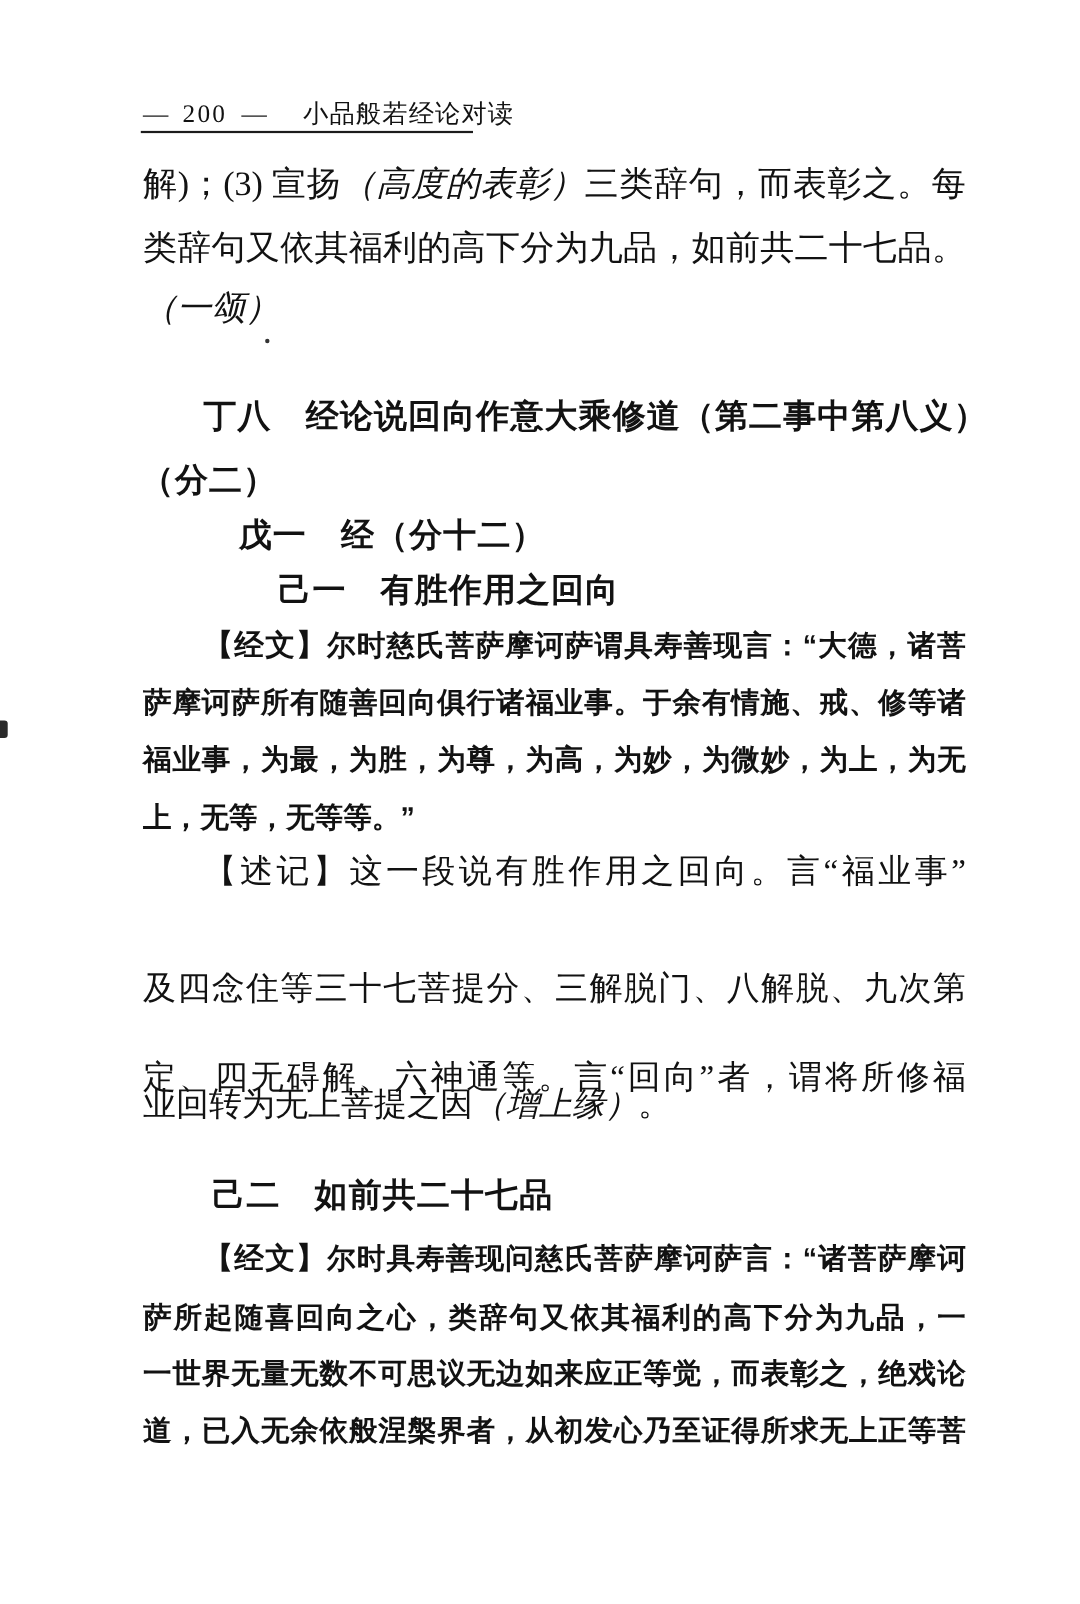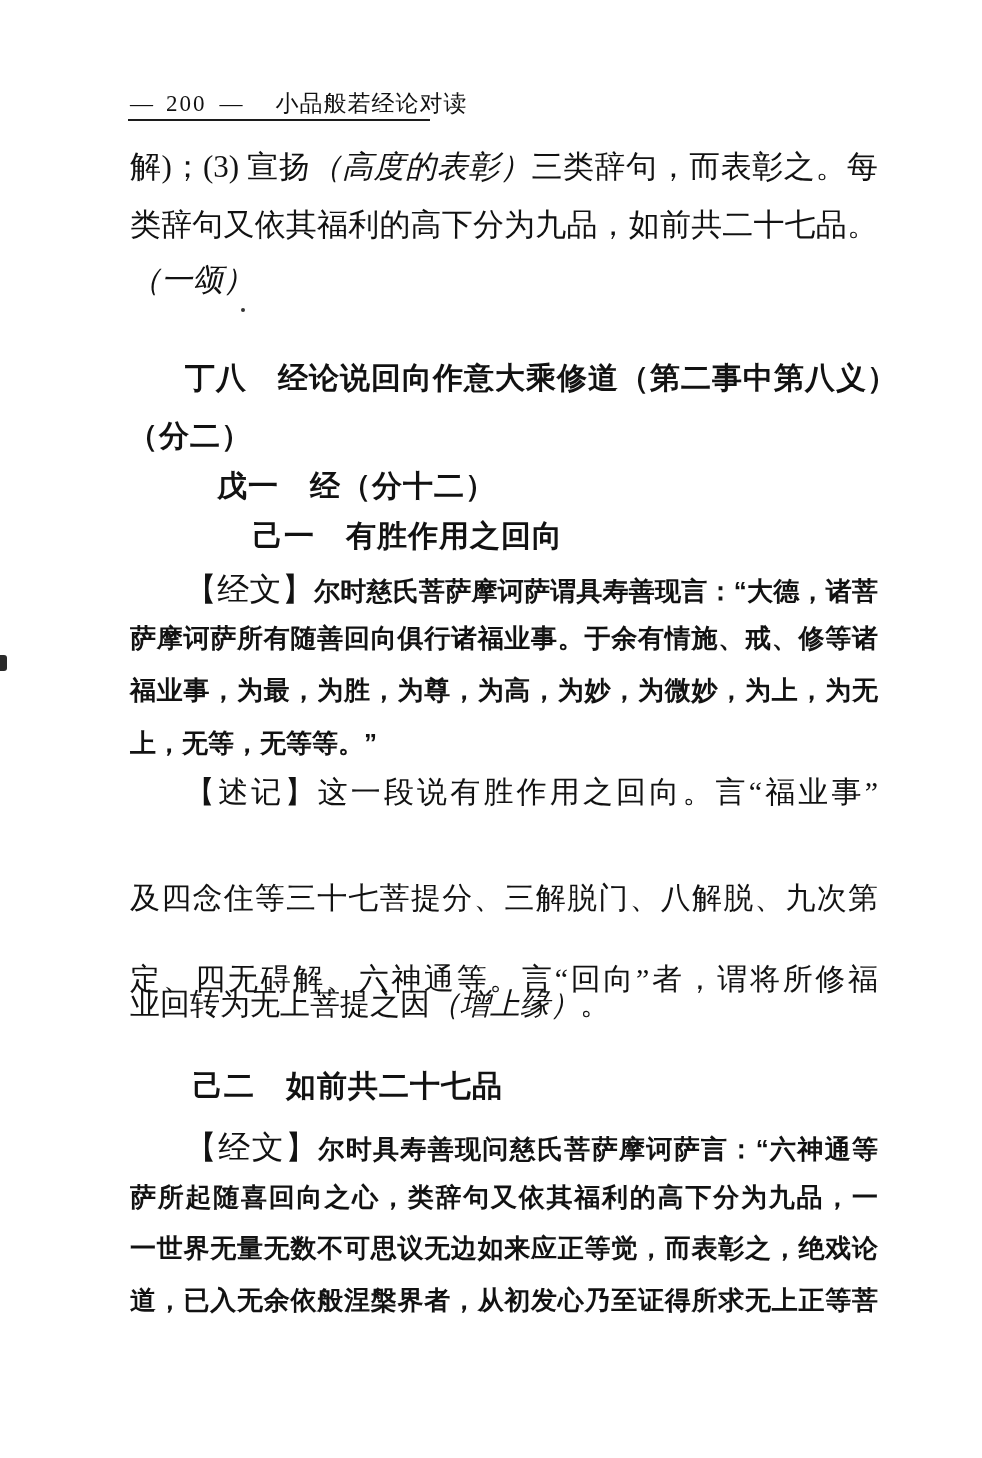--- a/index.html
+++ b/index.html
@@ -26,22 +26,22 @@
   
   .shuji { font-size:30px; }
   
   .heiti {
     font-family:"Liberation Sans","DejaVu Sans",sans-serif;
     font-weight:700;
     font-size:26px;
   }
   .jlabel {
     font-family:"Liberation Serif","DejaVu Serif",serif;
-    font-weight:400;
-    font-size:32px;
+    font-weight:700;
+    font-size:27px;
   }
   .slabel { font-size:30px; }
   
   .heading {
     font-family:Liberation Serif, serif;
     font-weight:700;
     font-size:30px;
     letter-spacing:1px;
   }
   .kai { font-style:italic; }
@@ -106,19 +106,19 @@
   </div>
   <div class="line just shuji" style="top:878px">及四念住等三十七菩提分、三解脱门、八解脱、九次第</div>
   <div class="line just shuji" style="top:959px">定、四无碍解、六神通等。言“回向”者，谓将所修福</div>
   <div class="line shuji" style="top:984px">
     <span>业回转为无上菩提之因</span><span class="kai">（增上缘）</span><span>。</span>
   </div>
 
   <div class="line heading" style="top:1066px; left:193px">己二　如前共二十七品</div>
 
   <div class="line just wlab heiti" style="top:1126px; left:185px">
-    <span class="jlabel">【经文】</span><span>尔时具寿善现问慈氏菩萨摩诃萨言：“六神通等</span>
+    <span class="jlabel">【经文】</span><span>尔时具寿善现问慈氏菩萨摩诃萨言：“诸菩萨摩诃</span>
   </div>
   <div class="line just heiti" style="top:1180px">萨所起随喜回向之心，类辞句又依其福利的高下分为九品，一</div>
   <div class="line just heiti" style="top:1231px">一世界无量无数不可思议无边如来应正等觉，而表彰之，绝戏论</div>
   <div class="line just heiti" style="top:1283px">道，已入无余依般涅槃界者，从初发心乃至证得所求无上正等菩</div>
 
 </div>
 
 </body></html>

